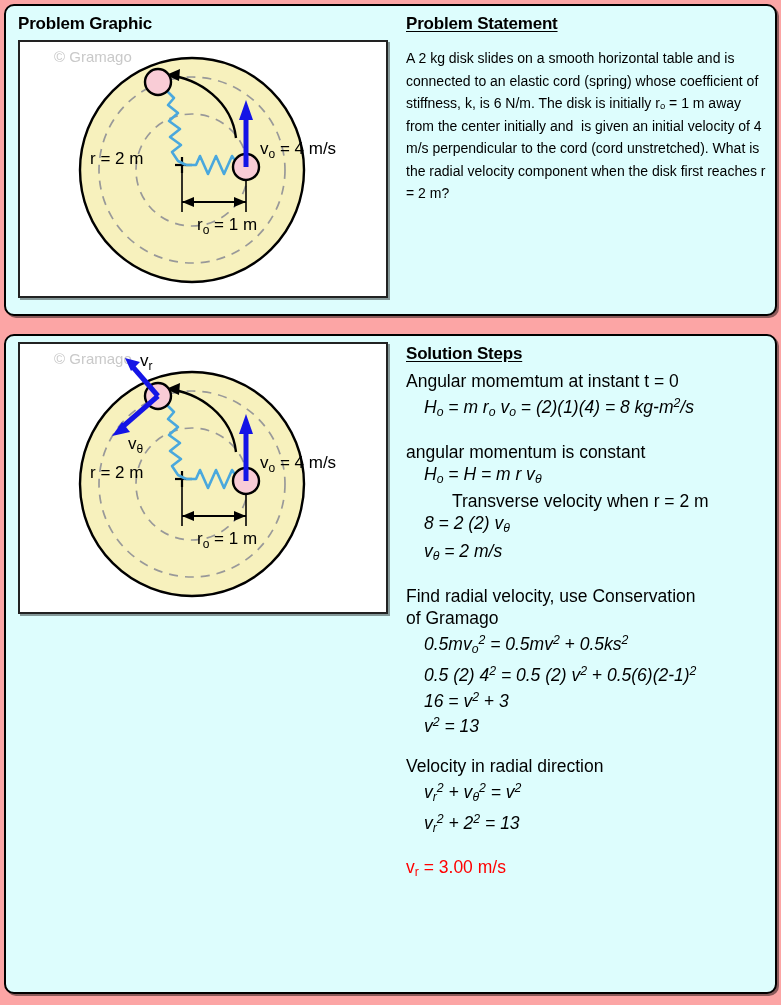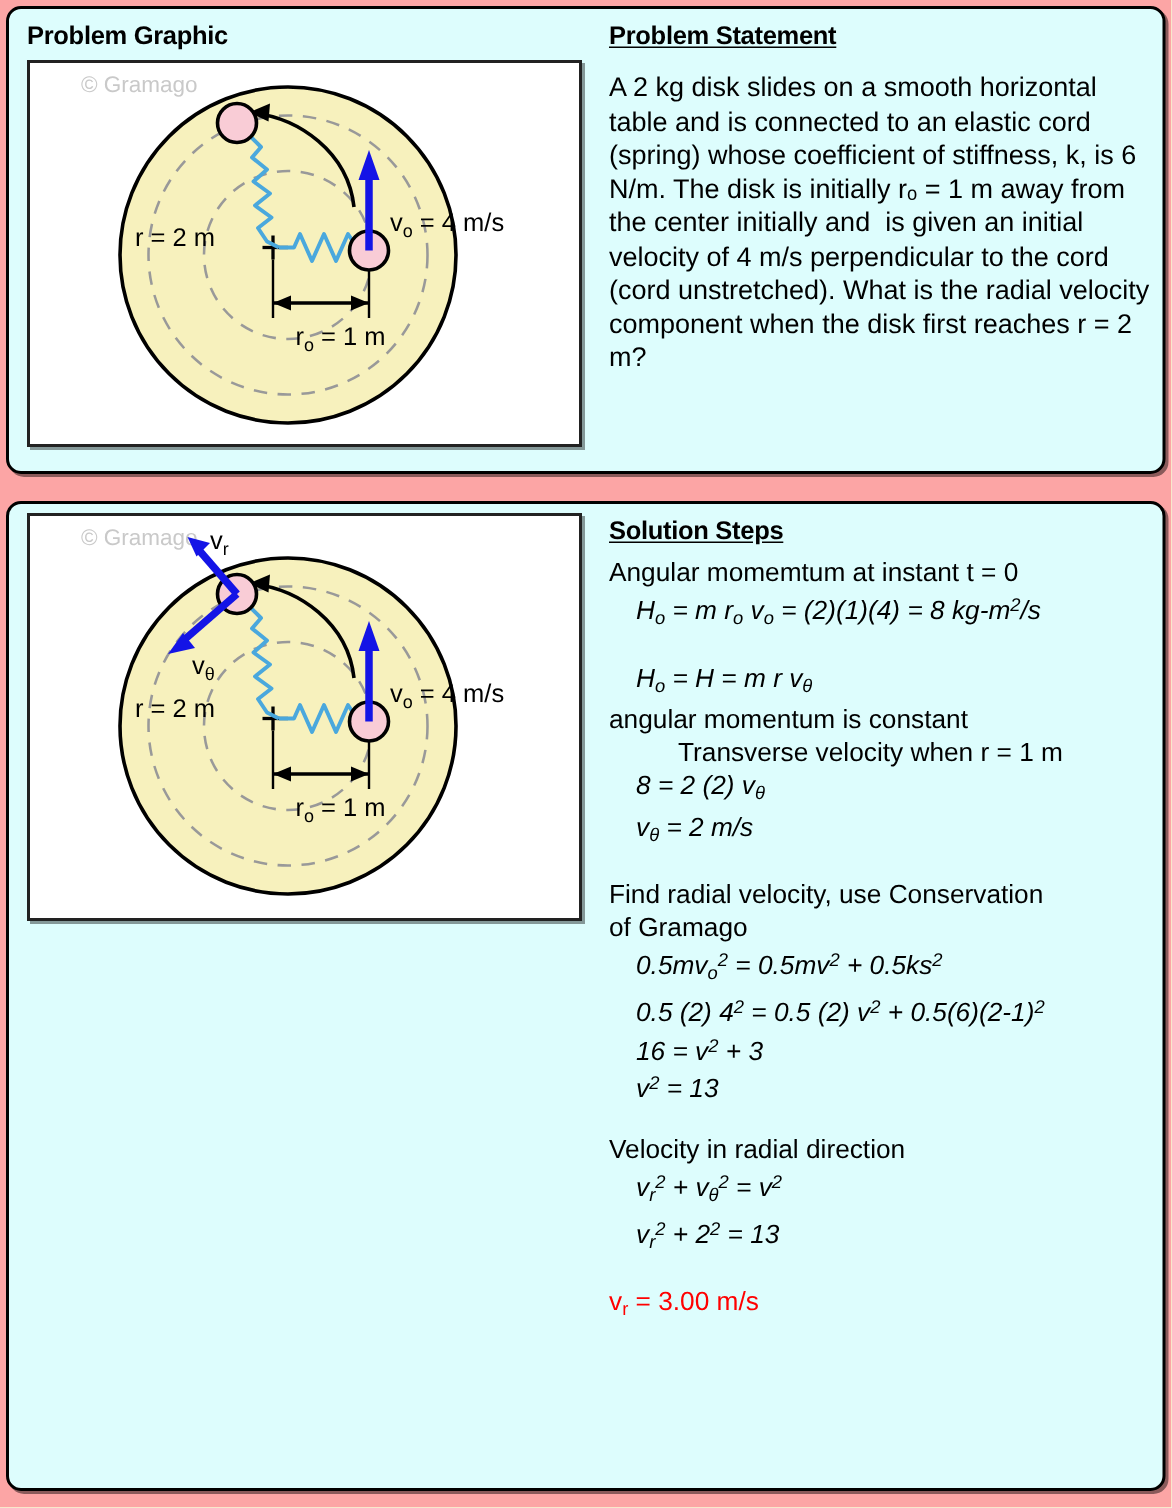--- a/index.html
+++ b/index.html
@@ -55,21 +55,21 @@
     font-size: 15px;
     color: #c9c9c9;
     left: 34px; top: 6px;
     pointer-events: none;
     white-space: nowrap;
   }
 
   svg.fig { position: absolute; left: 0; top: 0; }
 
   .proseblock {
-    font-size: 18px;
+    font-size: 14px;
     line-height: 22.5px;
     color: #000;
     margin: 13px 2px 0 4px;
     white-space: pre-wrap;
   }
 
   .steps { font-size: 17.5px; line-height: 22px; color: #000; margin: 0 0 0 4px; }
   .step-line { white-space: pre; }
   .step-line.indent1 { padding-left: 18px; font-style: italic; }
   .step-line.indent2 { padding-left: 46px; }
@@ -201,23 +201,23 @@
         </svg>
       </div>
     </div>
 
     <div class="col-right">
       <div class="section-title underlined">Solution Steps</div>
       <div class="steps" id="steps-container">
           <div class="step-line">Angular momemtum at instant t = 0</div>
           <div class="step-line indent1">H<sub>o</sub> = m r<sub>o</sub> v<sub>o</sub> = (2)(1)(4) = 8 kg-m<sup>2</sup>/s</div>
           <div class="step-gap"></div>
+          <div class="step-line">angular momentum is constant</div>
           <div class="step-line indent1">H<sub>o</sub> = H = m r v<sub>θ</sub></div>
-          <div class="step-line">angular momentum is constant</div>
-          <div class="step-line indent2">Transverse velocity when r = 1 m</div>
+          <div class="step-line indent2">Transverse velocity when r = 2 m</div>
           <div class="step-line indent1">8 = 2 (2) v<sub>θ</sub></div>
           <div class="step-line indent1">v<sub>θ</sub> = 2 m/s</div>
           <div class="step-gap"></div>
           <div class="step-line">Find radial velocity, use Conservation</div>
           <div class="step-line">of Gramago</div>
           <div class="step-line indent1">0.5mv<sub>o</sub><sup>2</sup> = 0.5mv<sup>2</sup> + 0.5ks<sup>2</sup></div>
           <div class="step-line indent1">0.5 (2) 4<sup>2</sup> = 0.5 (2) v<sup>2</sup> + 0.5(6)(2-1)<sup>2</sup></div>
           <div class="step-line indent1">16 = v<sup>2</sup> + 3</div>
           <div class="step-line indent1">v<sup>2</sup> = 13</div>
           <div class="step-gap"></div>

